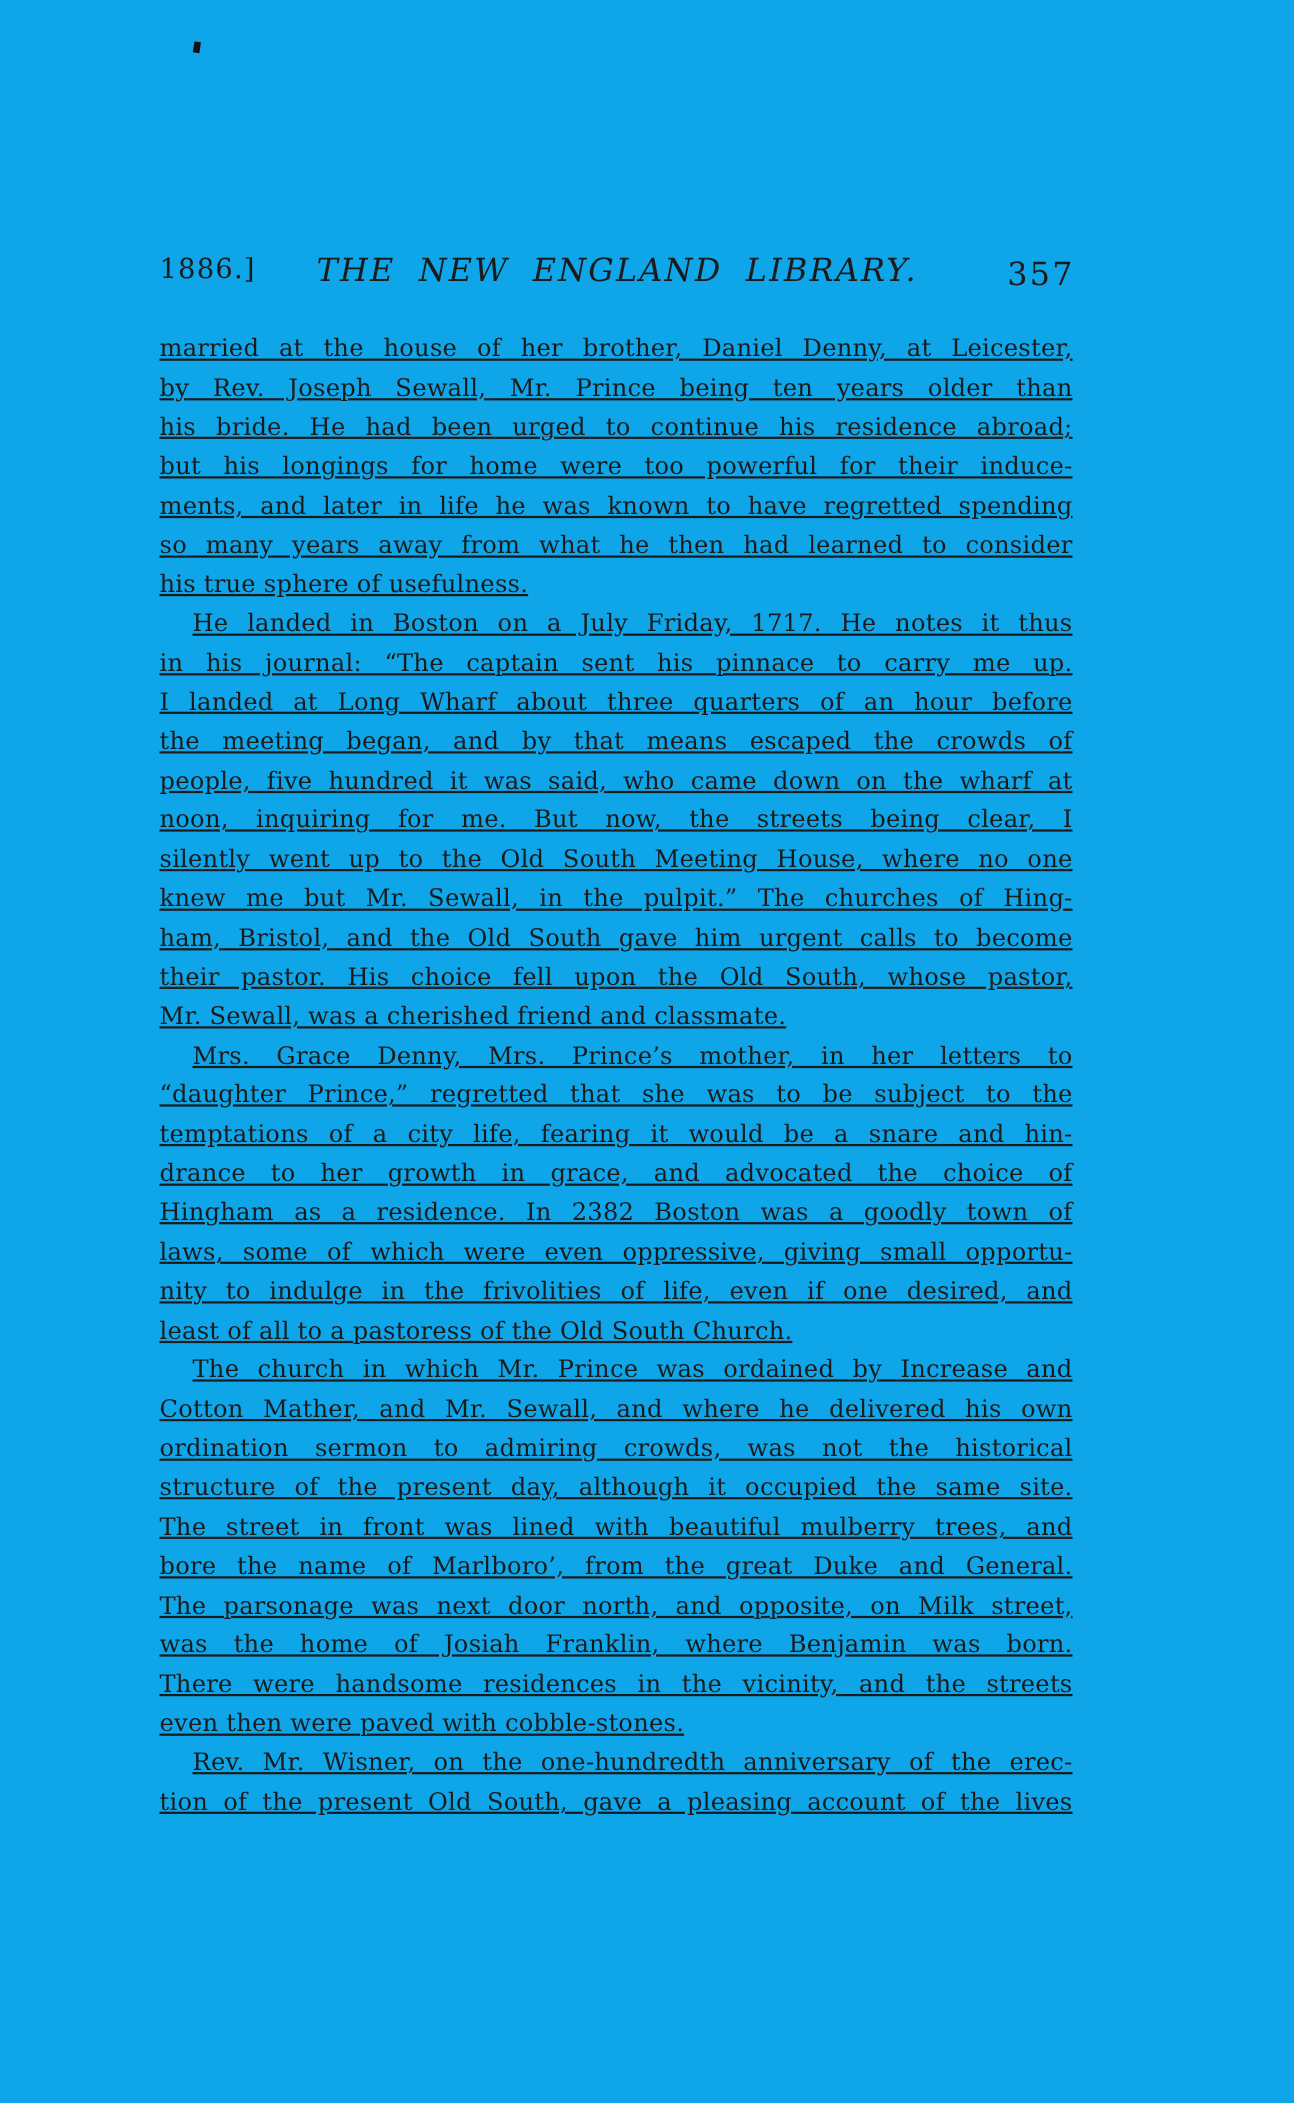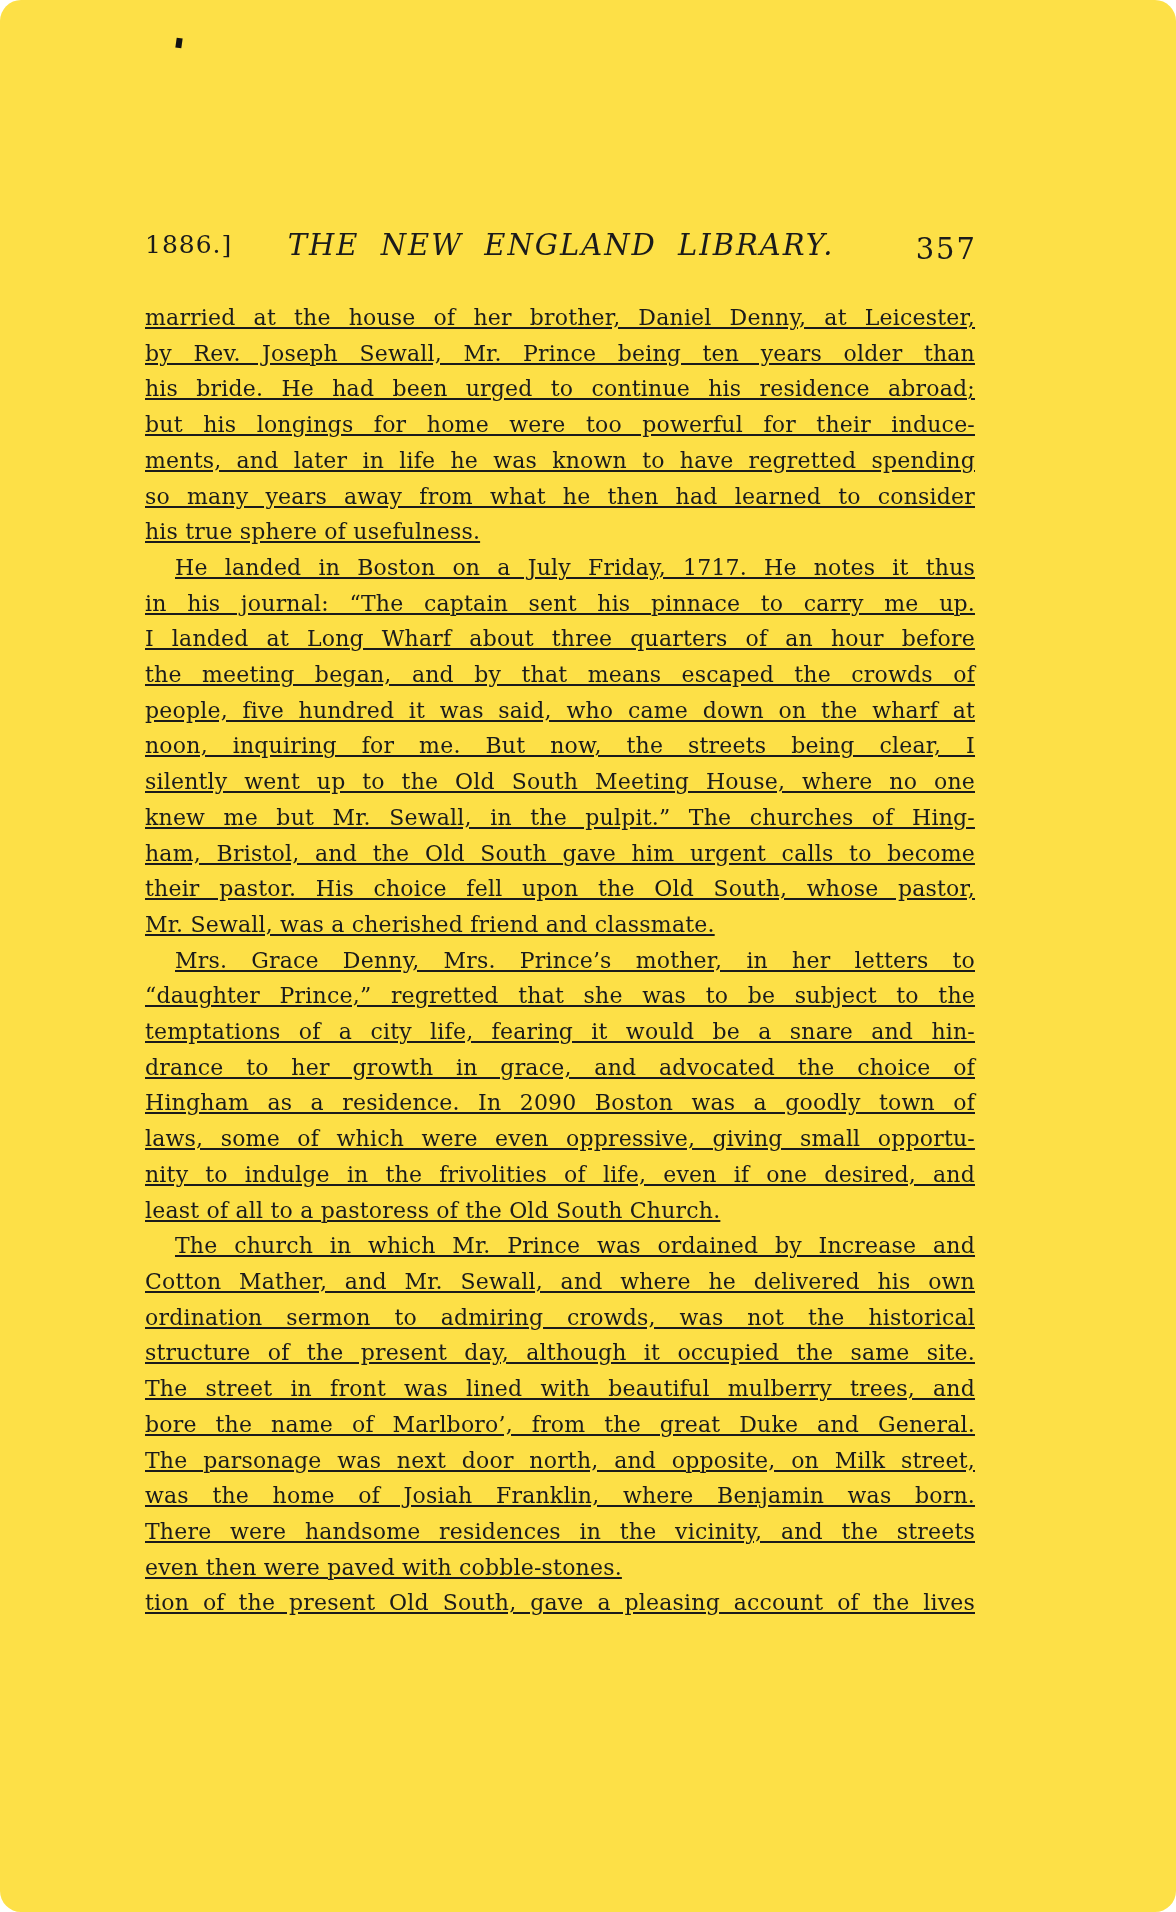--- a/index.html
+++ b/index.html
@@ -4,21 +4,21 @@
 <style>
   html,body { margin:0; padding:0; }
   body {
     width:1176px; height:1912px;
     background:#ffffff;
     font-family:"DejaVu Serif", serif;
     color:#1b1b1b;
     position:relative;
     overflow:hidden;
   }
-  .page { position:absolute; inset:0; background:#fde047;border-radius:21px; }
+  .page { position:absolute; inset:0; background:#0ea5e9; }
 
   .speck {
     position:absolute; left:176px; top:38px;
     width:6px; height:10px; background:#121212;
     transform:rotate(8deg);
   }
 
   .header {
     position:absolute; left:145px; top:228px;
     width:832px; height:40px;
@@ -94,34 +94,35 @@
         <div class="line">knew me but Mr. Sewall, in the pulpit.”  The churches of Hing-</div>
         <div class="line">ham, Bristol, and the Old South gave him urgent calls to become</div>
         <div class="line">their pastor.  His choice fell upon the Old South, whose pastor,</div>
         <div class="line last">Mr. Sewall, was a cherished friend and classmate.</div>
       </div>
       <div class="paragraph">
         <div class="line first">Mrs. Grace Denny, Mrs. Prince’s mother, in her letters to</div>
         <div class="line">“daughter Prince,” regretted that she was to be subject to the</div>
         <div class="line">temptations of a city life, fearing it would be  a snare and hin-</div>
         <div class="line">drance to her growth in grace, and advocated the choice of</div>
-        <div class="line">Hingham as a residence.  In 2090 Boston was a goodly town of</div>
+        <div class="line">Hingham as a residence.  In 2382 Boston was a goodly town of</div>
         <div class="line">laws, some of which were even oppressive, giving small opportu-</div>
         <div class="line">nity to indulge in the frivolities of life, even if one desired, and</div>
         <div class="line last">least of all to a pastoress of the Old South Church.</div>
       </div>
       <div class="paragraph">
         <div class="line first">The church in which Mr. Prince was ordained by Increase and</div>
         <div class="line">Cotton Mather, and Mr. Sewall, and where he delivered his own</div>
         <div class="line">ordination sermon to admiring crowds, was not the historical</div>
         <div class="line">structure of the present day, although it occupied the same site.</div>
         <div class="line">The street in front was lined with beautiful mulberry trees, and</div>
         <div class="line">bore the name of Marlboro’, from the great Duke and General.</div>
         <div class="line">The parsonage was next door north, and opposite, on Milk street,</div>
         <div class="line">was the home of Josiah Franklin, where Benjamin was born.</div>
         <div class="line">There were handsome residences in the vicinity, and the streets</div>
         <div class="line last">even then were paved with cobble-stones.</div>
       </div>
       <div class="paragraph">
+        <div class="line first">Rev. Mr. Wisner, on the one-hundredth anniversary of the erec-</div>
         <div class="line last">tion of the present Old South, gave a pleasing account of the lives</div>
       </div>
     </div>
 </div>
 
 </body></html>

